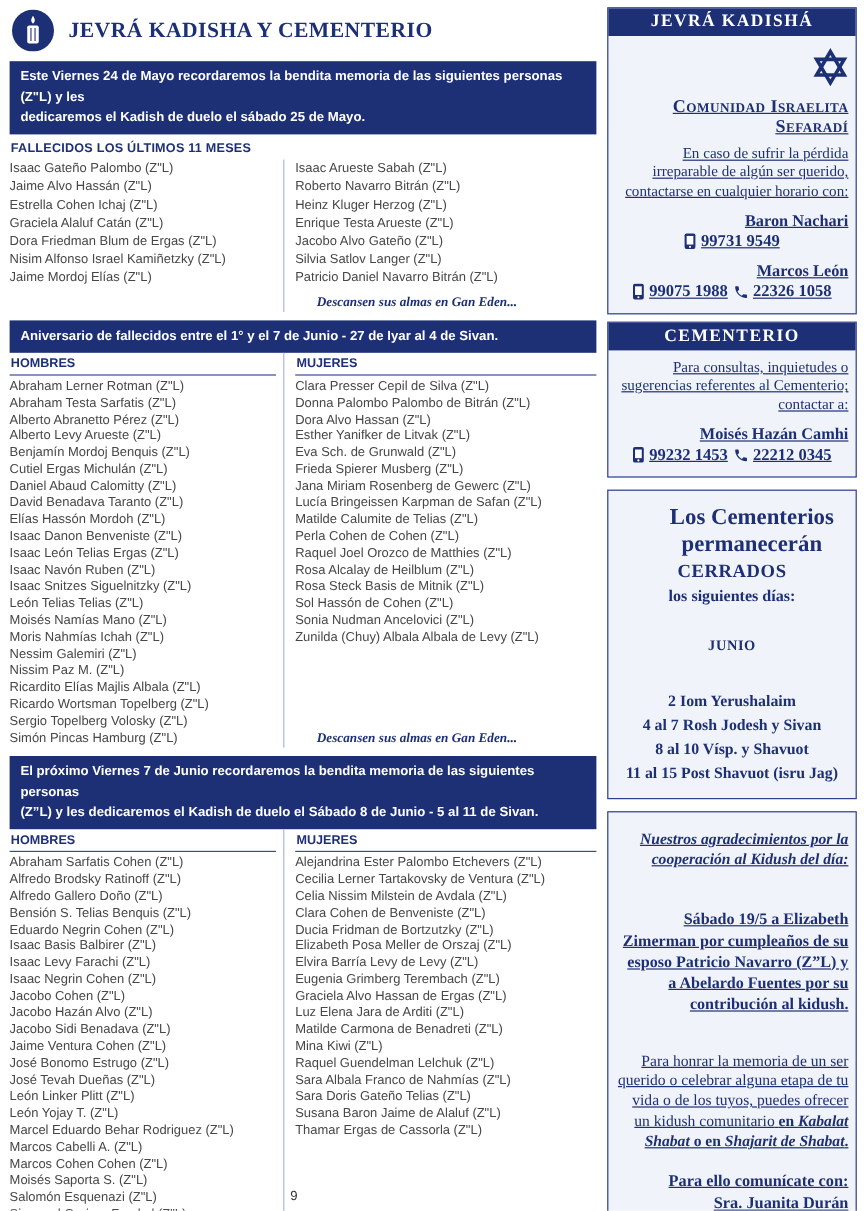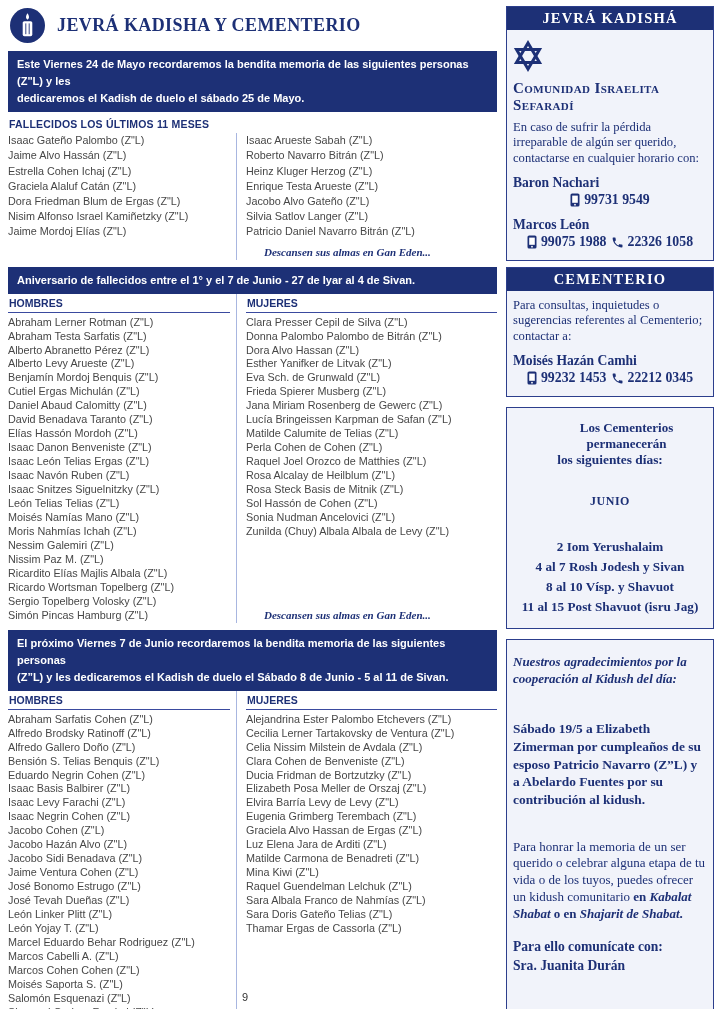--- a/index.html
+++ b/index.html
@@ -56,32 +56,32 @@
   }
   .push-bottom{margin-top:auto;}
 
   
   .side-sec{border:1px solid var(--navy2);background:var(--boxbg);}
   .side-bar{
     background:var(--navy);color:#fff;text-align:center;
     font-family:"Liberation Serif",serif;font-weight:bold;font-size:14.5px;
     letter-spacing:1.2px;padding:3px 0;
   }
-  .side-box{padding:7px 6px 10px;text-align:left;font-family:"Liberation Serif",serif;color:var(--navy);}
+  .side-box{padding:7px 6px 10px;text-align:right;font-family:"Liberation Serif",serif;color:var(--navy);text-decoration:underline;}
   .star-wrap{padding:3px 0 2px;}
   .org-name{
     font-variant:small-caps;font-weight:bold;font-size:15px;letter-spacing:.4px;
     padding:2px 0 6px;
   }
   .side-text{font-size:12.6px;line-height:1.22;}
   .contact-name{font-weight:bold;font-size:13.6px;margin-top:9px;}
   .contact-nums{font-weight:bold;font-size:13.8px;display:flex;justify-content:center;align-items:center;gap:4px;margin-top:1px;}
   .gap6{height:6px;}.gap10{height:10px;}
   .closed-box{padding:12px 4px;}
-  .closed-l1{font-weight:bold;font-size:13px;margin-left:33px;}
+  .closed-l1{font-weight:bold;font-size:19px;margin-left:33px;}
   .closed-l2{font-weight:bold;font-size:15.5px;letter-spacing:.5px;margin:3px 0;}
   .closed-l3{font-weight:bold;font-size:13.4px;}
   .closed-month{font-weight:bold;font-size:12px;letter-spacing:.5px;margin:26px 0 28px;}
   .closed-dates div{font-weight:bold;font-size:13.2px;line-height:1.5;}
   .kid-box{padding:14px 6px 12px;}
   .kid-thanks{font-style:italic;font-weight:bold;font-size:13px;line-height:1.3;}
   .kid-detail{font-weight:bold;font-size:13.4px;line-height:1.32;margin-top:32px;}
   .kid-honor{font-size:13px;line-height:1.3;margin-top:30px;}
   .kid-honor .b{font-weight:bold;}
   .kid-honor .bi{font-weight:bold;font-style:italic;}
@@ -247,20 +247,21 @@
             <div>Elizabeth Posa Meller de Orszaj (Z"L)</div>
             <div>Elvira Barría Levy de Levy (Z"L)</div>
             <div>Eugenia Grimberg Terembach (Z"L)</div>
             <div>Graciela Alvo Hassan de Ergas (Z"L)</div>
             <div>Luz Elena Jara de Arditi (Z"L)</div>
             <div>Matilde Carmona de Benadreti (Z"L)</div>
             <div>Mina Kiwi (Z"L)</div>
             <div>Raquel Guendelman Lelchuk (Z"L)</div>
             <div>Sara Albala Franco de Nahmías (Z"L)</div>
             <div>Sara Doris Gateño Telias (Z"L)</div>
+            <div>Susana Baron Jaime de Alaluf (Z"L)</div>
             <div>Thamar Ergas de Cassorla (Z"L)</div>
           </div>
 
       </div>
     </div>
 
   </div>
 
   <div class="sidebar">
 
@@ -329,20 +330,21 @@
           </span>
           <span>22212 0345</span>
         </div>
       </div>
     </div>
 
     <div class="gap10"></div>
 
     <div class="side-sec closed-box" style="font-family:'Liberation Serif',serif;color:#1d3076;text-align:center;">
       <div class="closed-l1">Los Cementerios permanecerán</div>
+      <div class="closed-l2">CERRADOS</div>
       <div class="closed-l3">los siguientes días:</div>
       <div class="closed-month">JUNIO</div>
       <div class="closed-dates">
           <div>2 Iom Yerushalaim</div>
           <div>4 al 7 Rosh Jodesh y Sivan</div>
           <div>8 al 10 Vísp. y Shavuot</div>
           <div>11 al 15 Post Shavuot (isru Jag)</div>
         </div>
     </div>
 

